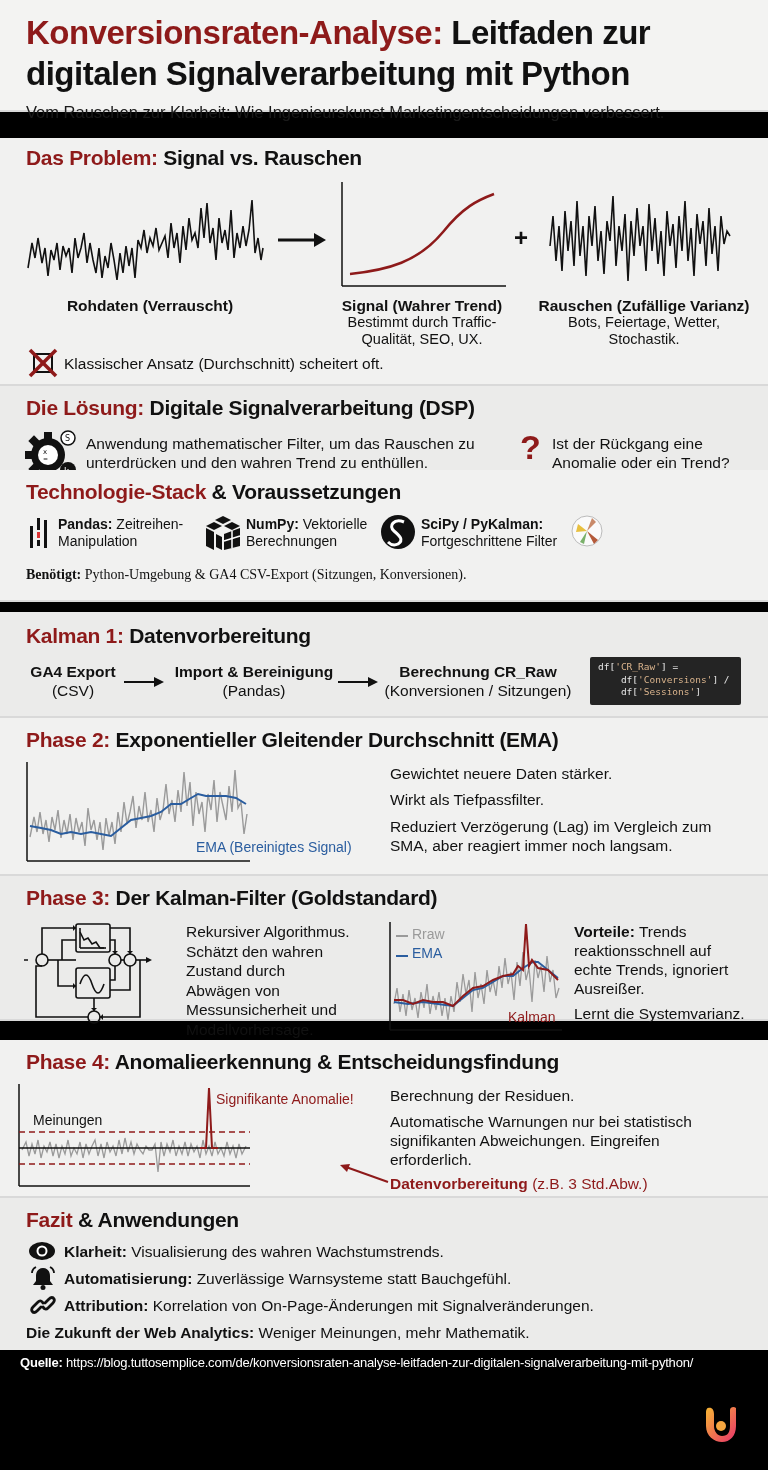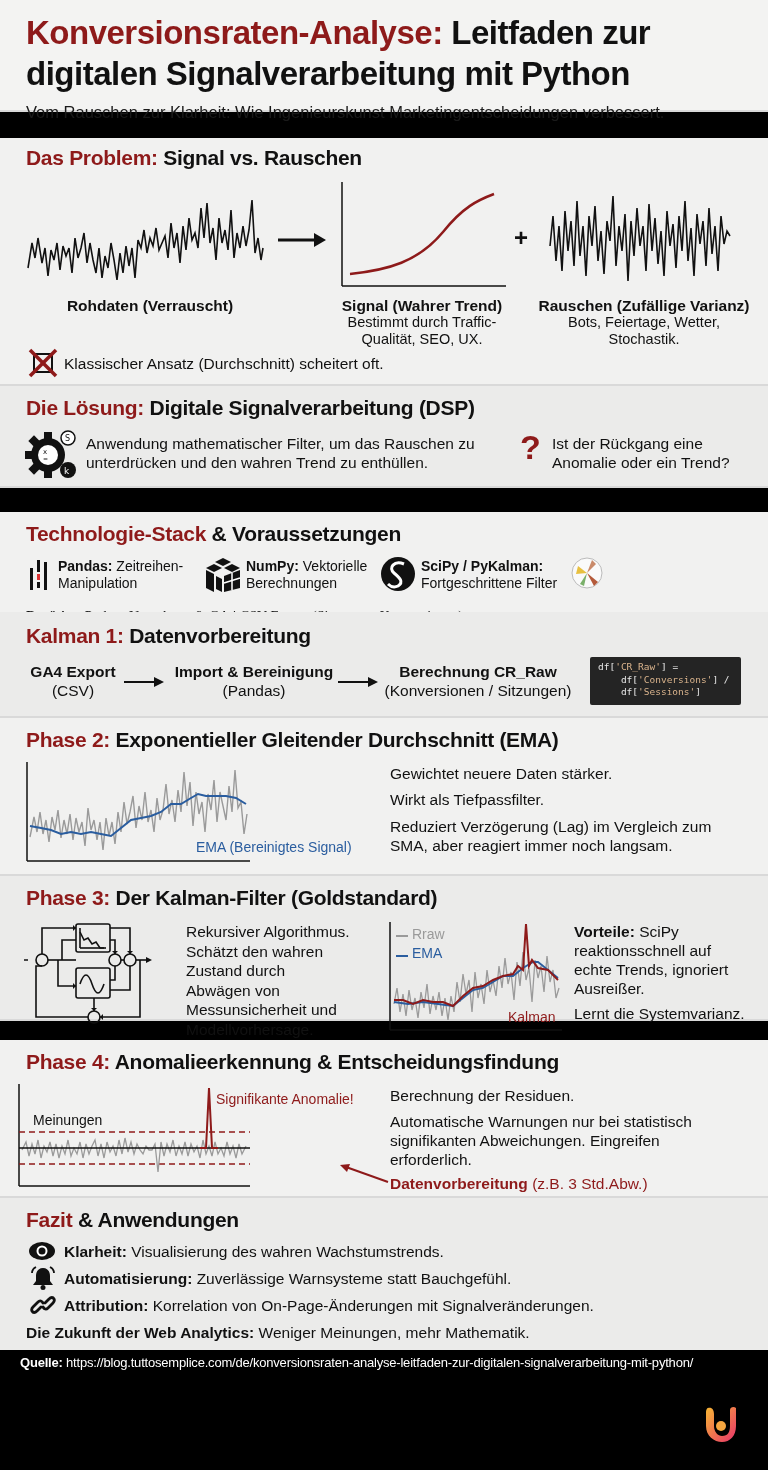--- a/index.html
+++ b/index.html
@@ -113,21 +113,21 @@
       <div>Anwendung mathematischer Filter, um das Rauschen zu</div>
       <div>unterdrücken und den wahren Trend zu enthüllen.</div>
     </div>
     <div class="abs red" style="left:520px; top:42px; font-size:34px; font-weight:bold;">?</div>
     <div class="abs txt" style="left:552px; top:48px; font-size:15.5px; white-space:nowrap;">
       <div>Ist der Rückgang eine</div>
       <div>Anomalie oder ein Trend?</div>
     </div>
   </div>
 
-  <div class="section" style="top:512px; height:132px;">
+  <div class="section" style="top:470px; height:132px;">
     <div class="h2" style="top:10px;">
       <span class="red">Technologie-Stack</span>
       <span>&amp; Voraussetzungen</span>
     </div>
 
     <svg class="abs" style="left:28px; top:46px;" width="24" height="34">
       <rect x="2" y="10" width="3" height="22" fill="#111"></rect>
       <rect x="9" y="2" width="3" height="12" fill="#111"></rect>
       <rect x="9" y="16" width="3" height="6" fill="#d33"></rect>
       <rect x="9" y="24" width="3" height="6" fill="#111"></rect>
@@ -284,21 +284,21 @@
       <line x1="8" y1="14" x2="20" y2="14" stroke="#9a9a9a" stroke-width="2"></line>
       <line x1="8" y1="34" x2="20" y2="34" stroke="#2a5d9f" stroke-width="2"></line>
       <polyline fill="none" stroke="#9a9a9a" stroke-width="1.3" points="6,82 9,66 12,90 15,72 18,94 21,68 24,88 27,76 30,96 33,70 36,86 39,62 42,92 45,74 48,88 51,70 54,94 57,76 60,98 63,74 66,90 69,60 72,80 75,52 78,72 81,58 84,90 87,50 90,76 93,62 96,82 99,48 102,70 105,58 108,74 111,44 114,66 117,36 120,62 123,50 126,78 129,40 132,64 135,30 138,58 141,46 144,80 147,38 150,56 153,44 156,70 159,34 162,60 165,48 168,76 171,66"></polyline>
       <polyline fill="none" stroke="#2a5d9f" stroke-width="1.8" points="6,80 20,82 35,80 50,82 65,84 75,76 85,68 95,66 105,60 115,54 125,54 135,46 145,40 150,40 160,48 170,56"></polyline>
       <polyline fill="none" stroke="#8e1a1a" stroke-width="2" points="6,78 15,78 25,82 35,78 45,80 55,80 65,84 75,74 85,66 95,64 105,58 115,54 125,52 130,44 135,48 138,2 141,44 144,38 150,46 160,48 170,58"></polyline>
     </svg>
     <div class="abs" style="left:412px; top:50px; font-size:14px; color:#9a9a9a;">Rraw</div>
     <div class="abs" style="left:412px; top:69px; font-size:14px; color:#2a5d9f;">EMA</div>
     <div class="abs" style="left:508px; top:133px; font-size:14px; color:#8e1a1a;">Kalman</div>
     <div class="abs txt" style="left:574px; top:46px; font-size:15.5px; line-height:19px; white-space:nowrap;">
-      <div><span class="bold">Vorteile:</span> <span>SciPy</span></div>
+      <div><span class="bold">Vorteile:</span> <span>Trends</span></div>
       <div>reaktionsschnell auf</div>
       <div>echte Trends, ignoriert</div>
       <div>Ausreißer.</div>
     </div>
     <div class="abs txt" style="left:574px; top:128px; font-size:15.5px; white-space:nowrap;">Lernt die Systemvarianz.</div>
   </div>
 
   <div class="section" style="top:1040px; height:158px;">
     <div class="h2" style="top:10px;">
       <span class="red">Phase 4:</span>

